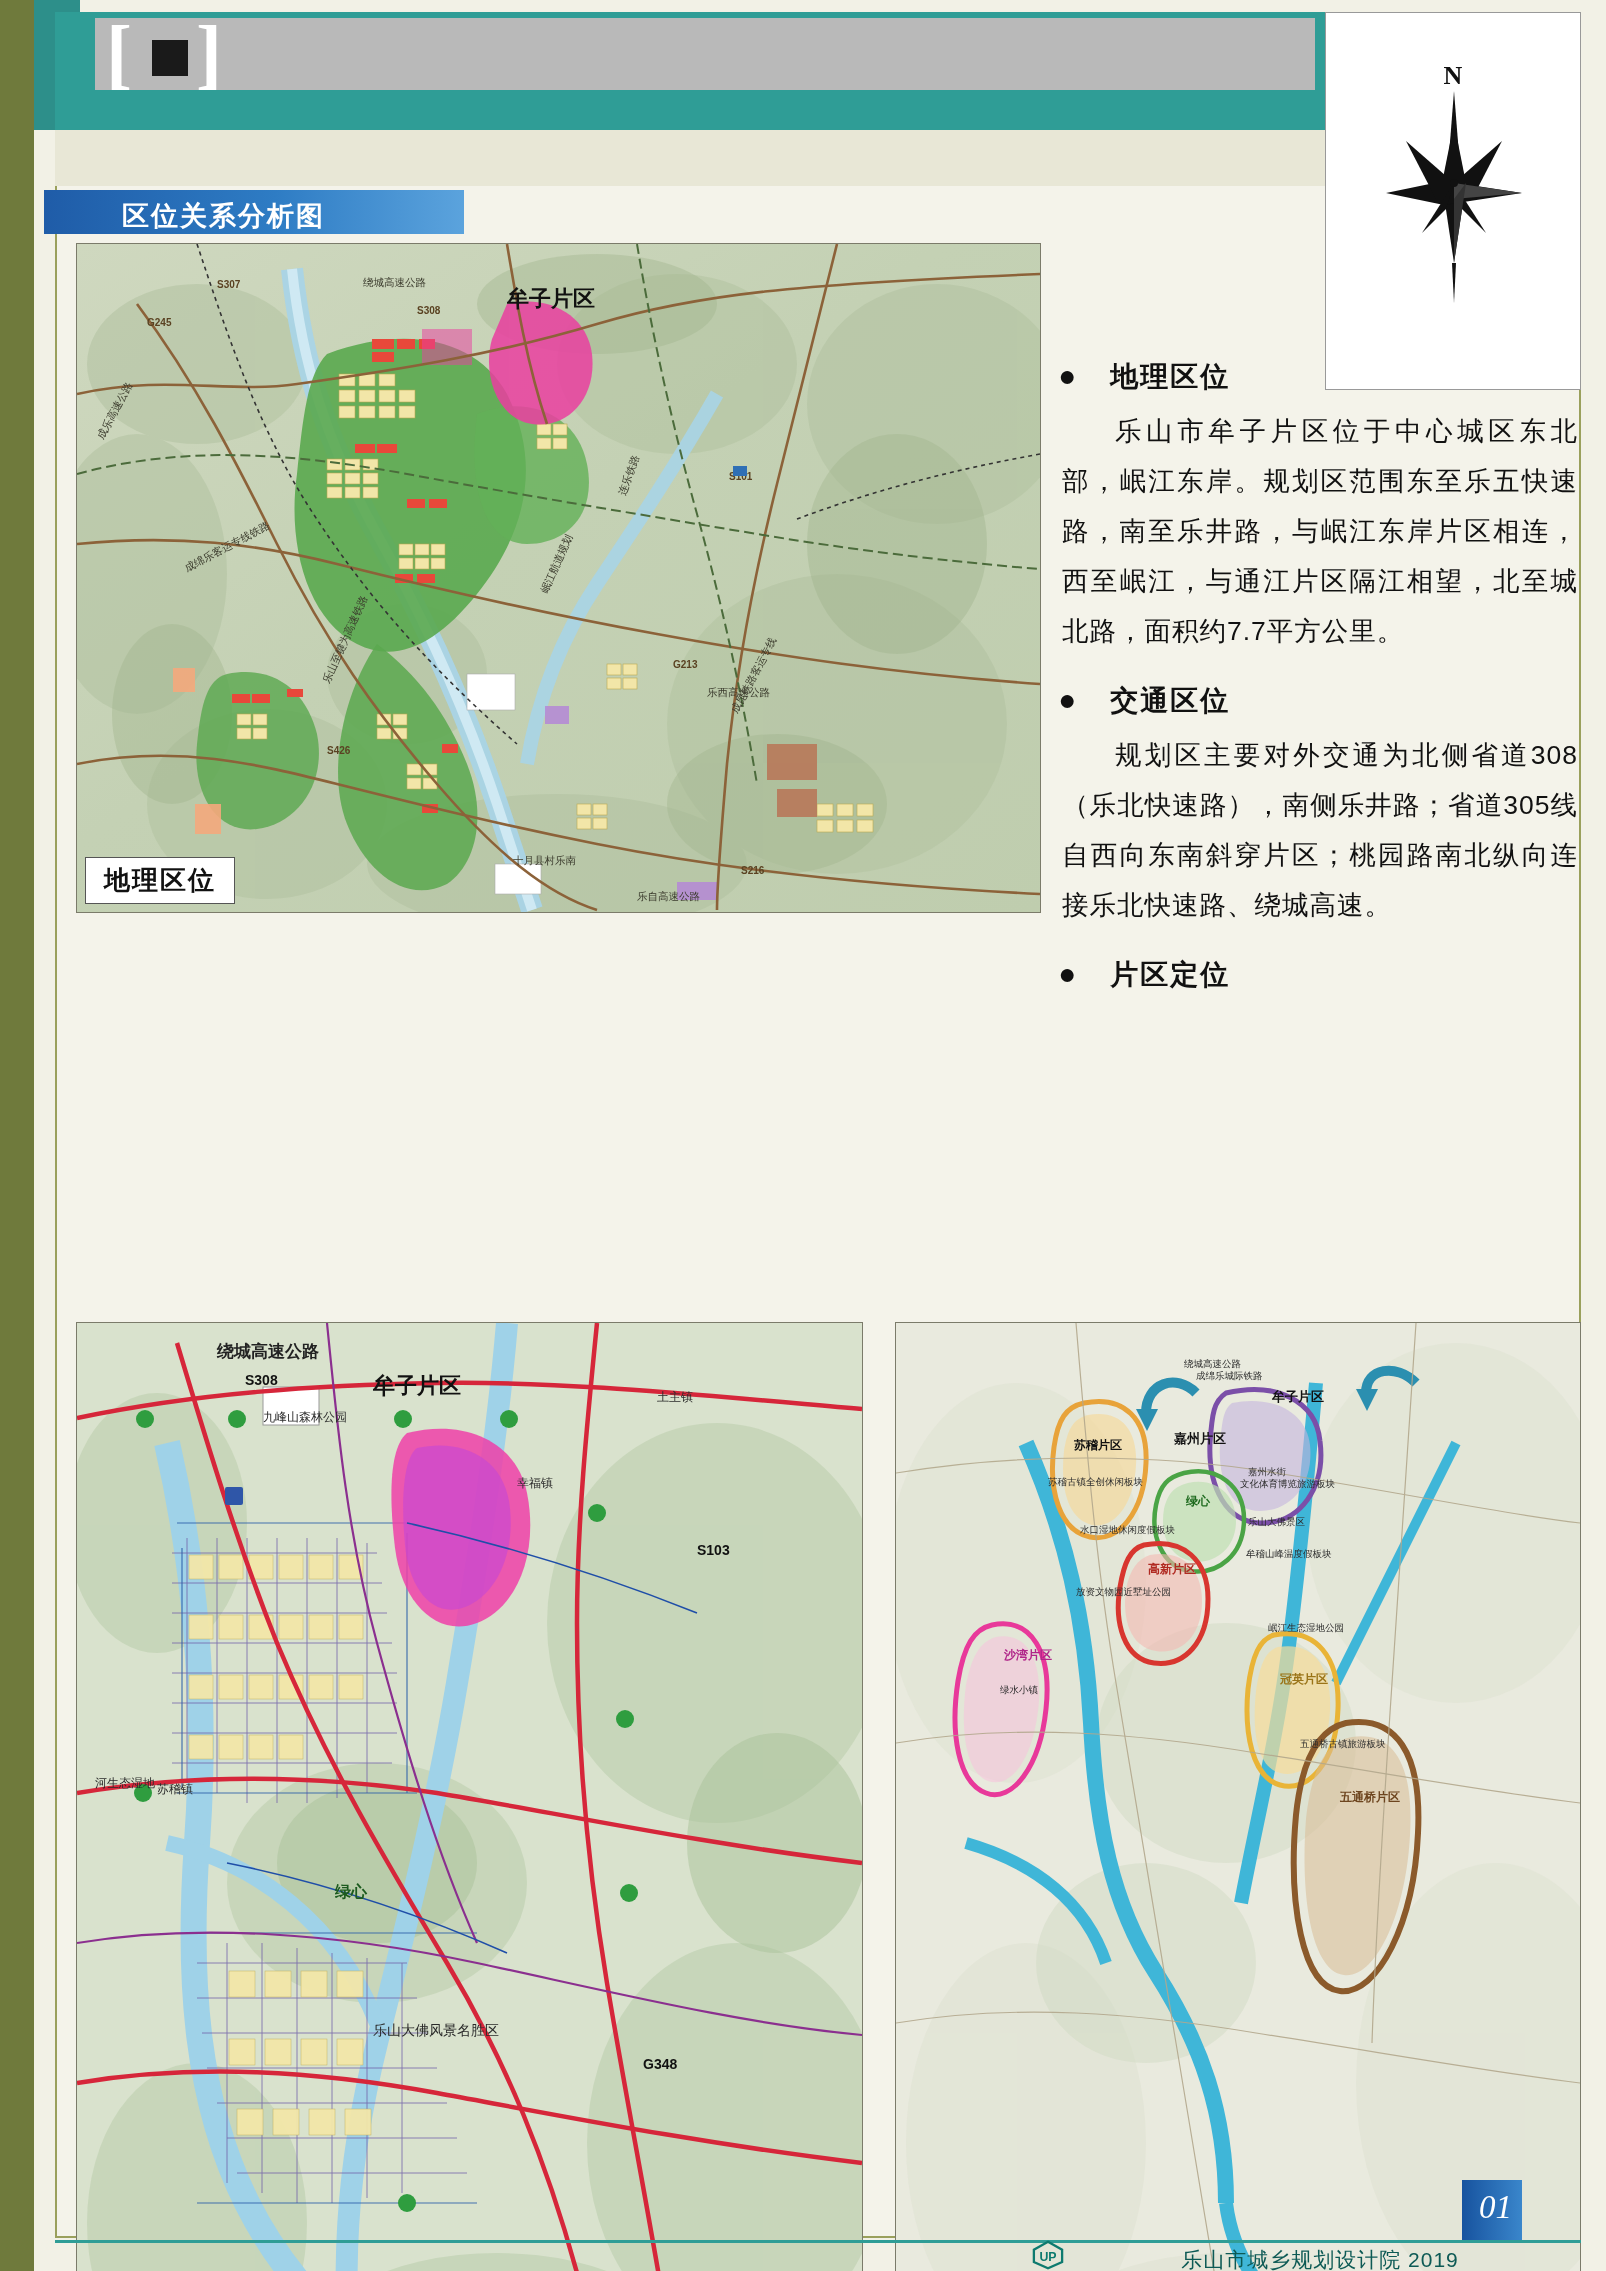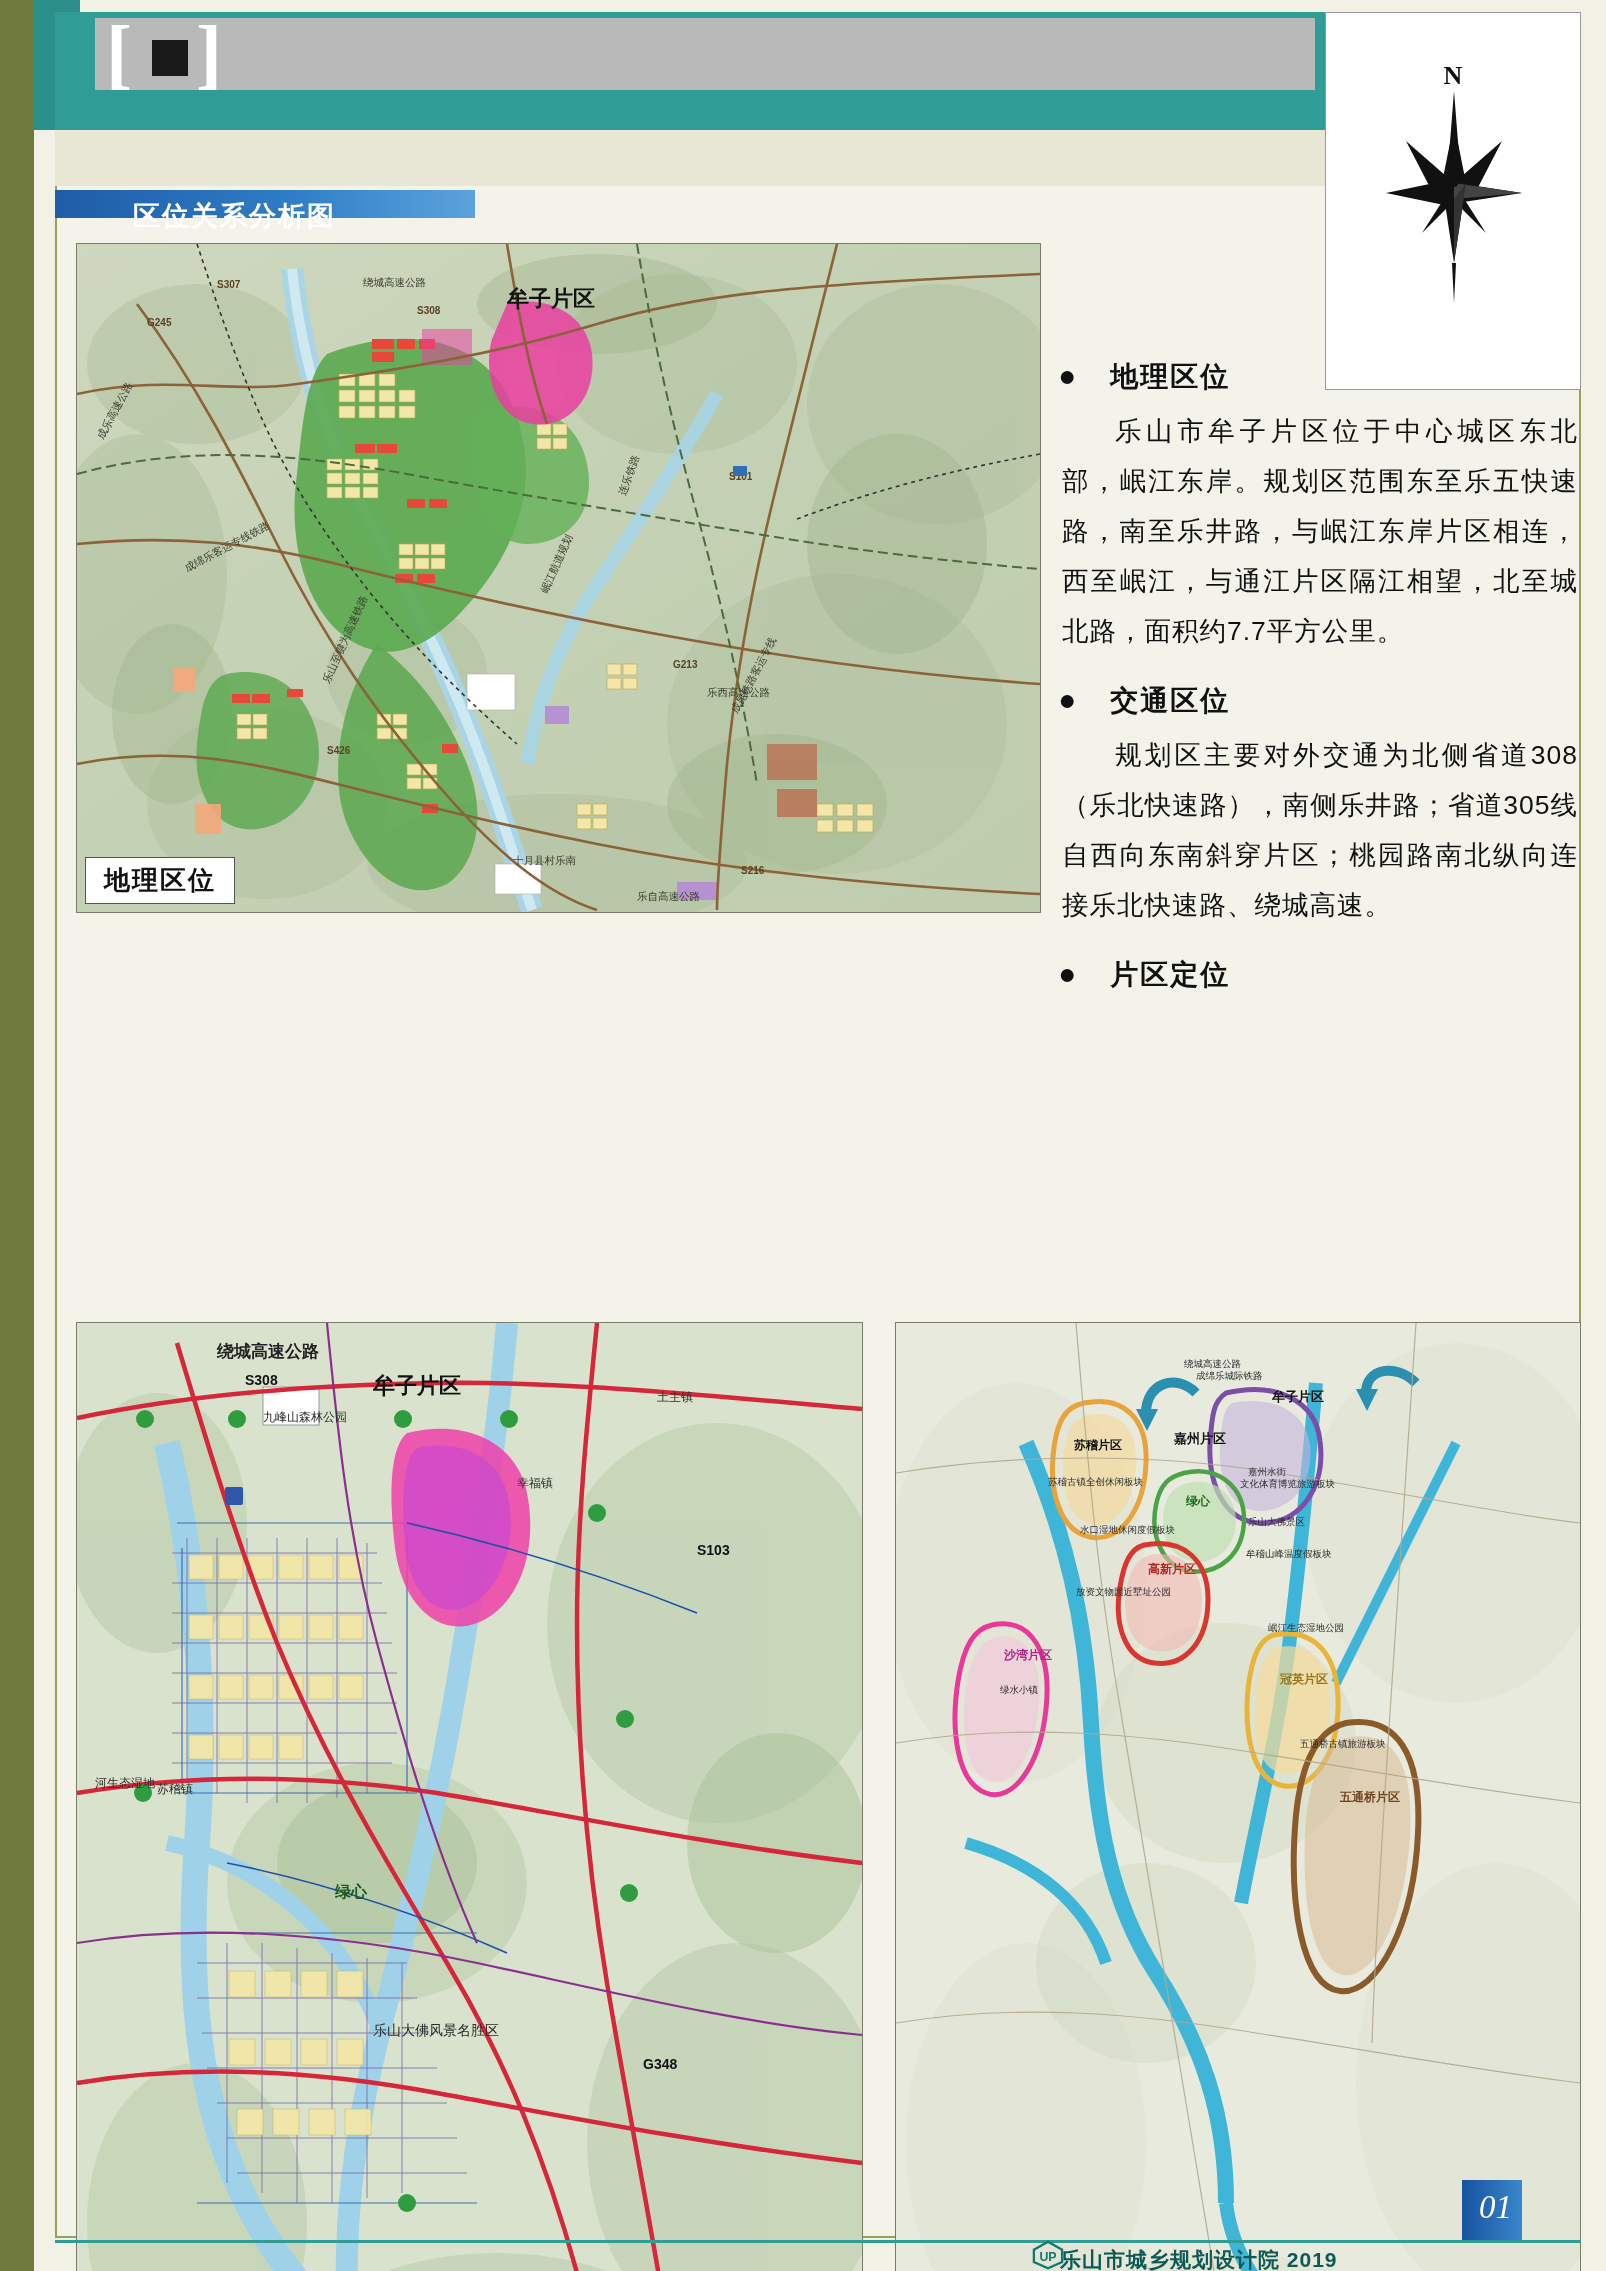--- a/index.html
+++ b/index.html
@@ -114,22 +114,22 @@
     top: 48px;
     transform: translateX(-50%);
     font-size: 26px;
     font-weight: bold;
     color: #111;
     font-family: "Liberation Serif", serif;
   }
   
   .section-tag {
     position: absolute;
-    left: 55px; top: 190px;
-    width: 420px; height: 28px;
+    left: 44px; top: 190px;
+    width: 420px; height: 44px;
     background: #2f6fb5;
     background: linear-gradient(to right, #1f5ca8 0%, #2e7cc4 55%, #5ba3dd 100%);
   }
   .section-tag span {
     position: absolute;
     left: 78px; top: 8px;
     color: #ffffff;
     font-size: 27px;
     font-weight: bold;
     letter-spacing: 2px;
@@ -219,23 +219,23 @@
     position: absolute;
     left: 55px; top: 2240px;
     width: 1526px; height: 3px;
     background: #2f9d96;
   }
   .footer-credit {
     position: absolute;
     left: 1060px; top: 2246px;
     width: 520px;
     height: 24px;
-    text-align: left;
+    text-align: center;
     font-size: 21px;
-    font-weight: bold;
+    font-weight: normal;
     color: #0d5a55;
     letter-spacing: 1px;
   }
   .footer-logo {
     position: absolute;
     left: 1030px; top: 2240px;
     width: 36px; height: 30px;
   }
 </style>
 </head>

